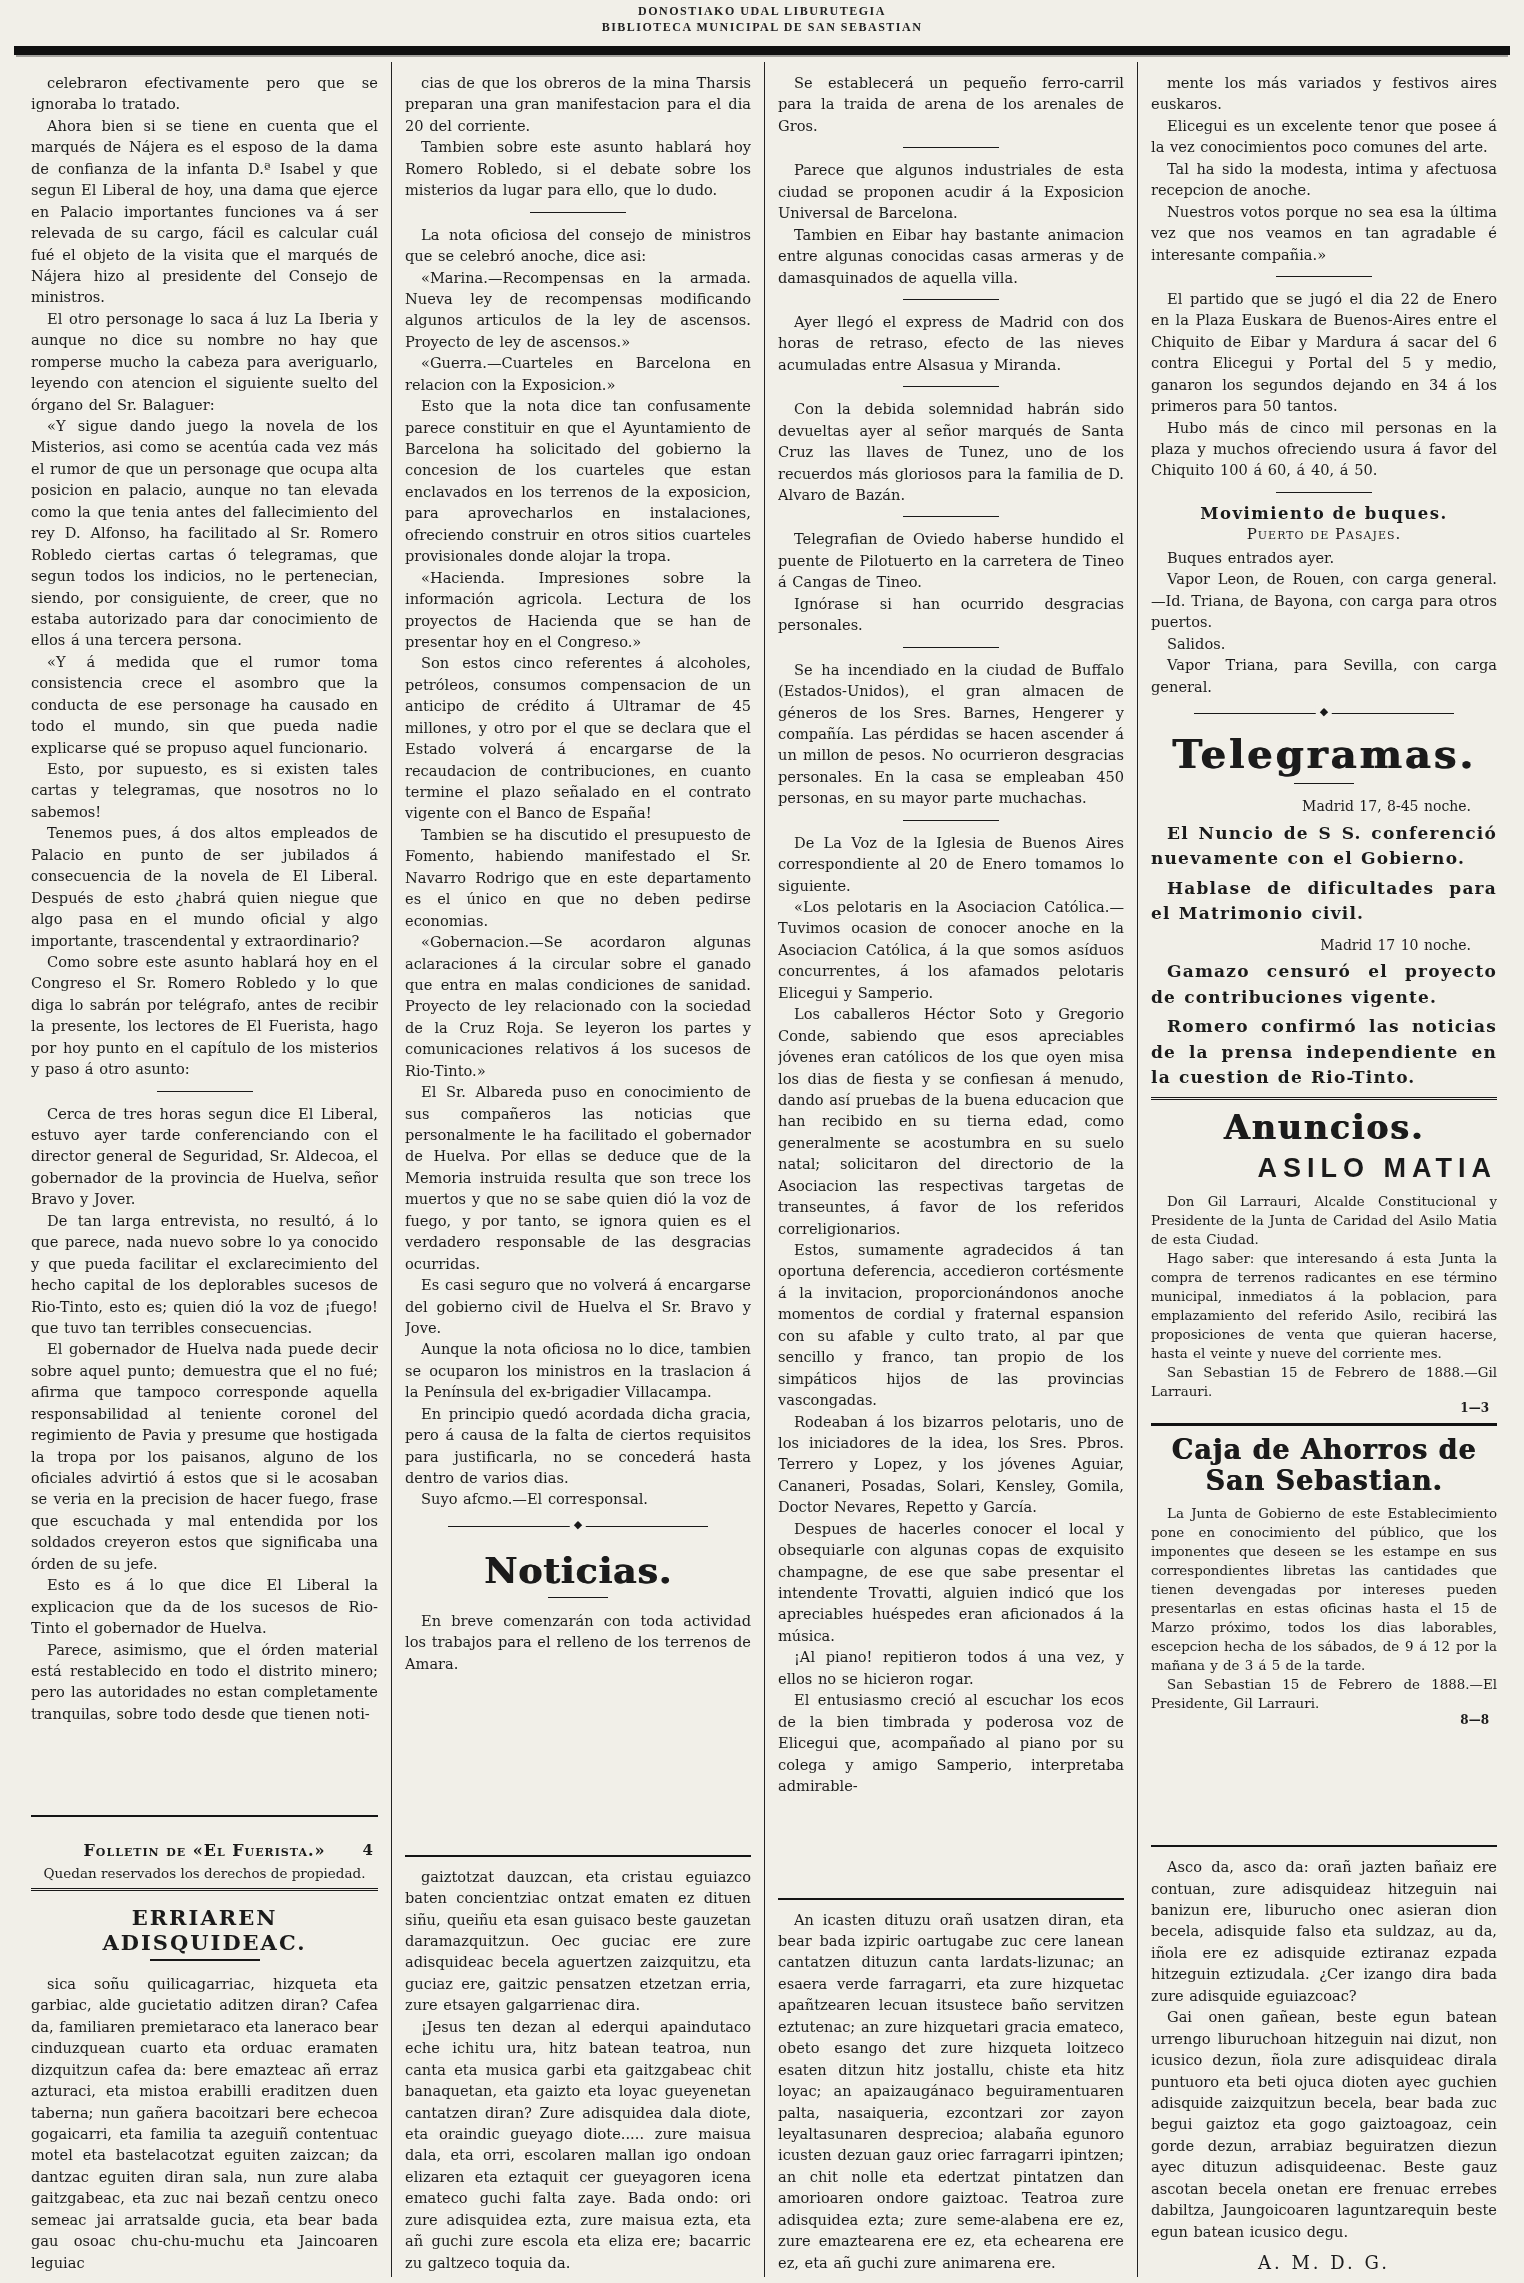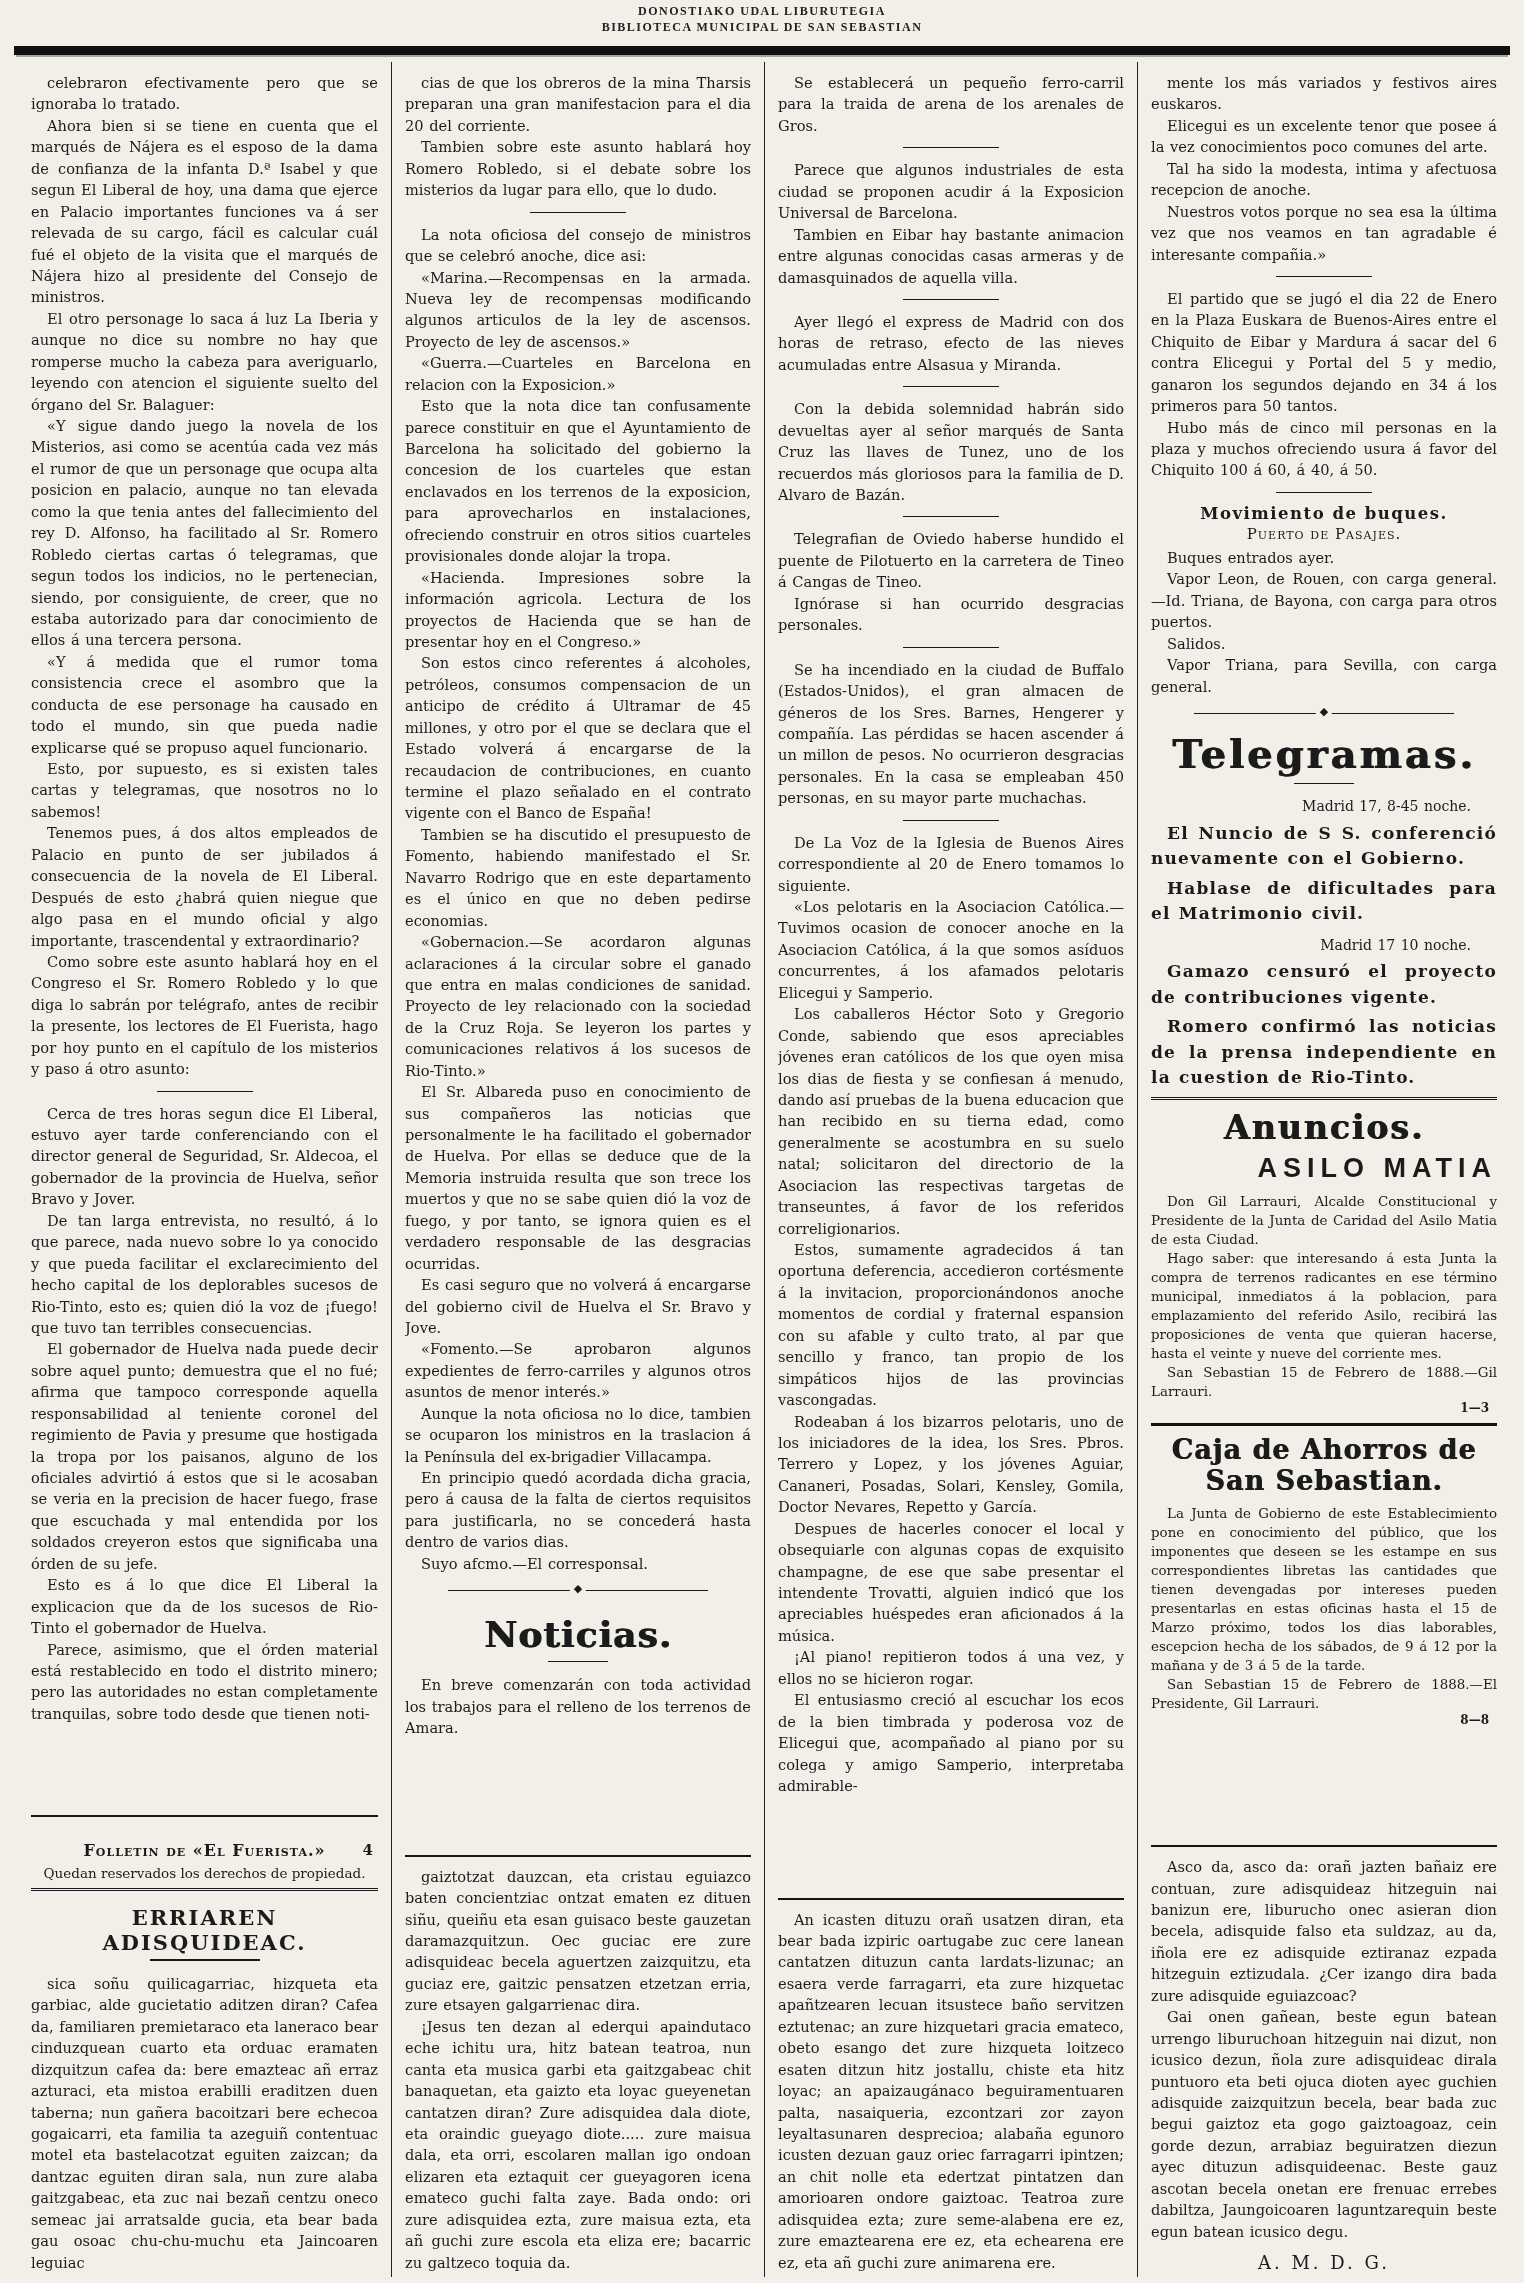--- a/index.html
+++ b/index.html
@@ -109,21 +109,20 @@
           <p class="para">La nota oficiosa del consejo de ministros que se celebró anoche, dice asi:</p>
           <p class="para">«Marina.—Recompensas en la armada. Nueva ley de recompensas modificando algunos articulos de la ley de ascensos. Proyecto de ley de ascensos.»</p>
           <p class="para">«Guerra.—Cuarteles en Barcelona en relacion con la Exposicion.»</p>
           <p class="para">Esto que la nota dice tan confusamente parece constituir en que el Ayuntamiento de Barcelona ha solicitado del gobierno la concesion de los cuarteles que estan enclavados en los terrenos de la exposicion, para aprovecharlos en instalaciones, ofreciendo construir en otros sitios cuarteles provisionales donde alojar la tropa.</p>
           <p class="para">«Hacienda. Impresiones sobre la información agricola. Lectura de los proyectos de Hacienda que se han de presentar hoy en el Congreso.»</p>
           <p class="para">Son estos cinco referentes á alcoholes, petróleos, consumos compensacion de un anticipo de crédito á Ultramar de 45 millones, y otro por el que se declara que el Estado volverá á encargarse de la recaudacion de contribuciones, en cuanto termine el plazo señalado en el contrato vigente con el Banco de España!</p>
           <p class="para">Tambien se ha discutido el presupuesto de Fomento, habiendo manifestado el Sr. Navarro Rodrigo que en este departamento es el único en que no deben pedirse economias.</p>
           <p class="para">«Gobernacion.—Se acordaron algunas aclaraciones á la circular sobre el ganado que entra en malas condiciones de sanidad. Proyecto de ley relacionado con la sociedad de la Cruz Roja. Se leyeron los partes y comunicaciones relativos á los sucesos de Rio-Tinto.»</p>
           <p class="para">El Sr. Albareda puso en conocimiento de sus compañeros las noticias que personalmente le ha facilitado el gobernador de Huelva. Por ellas se deduce que de la Memoria instruida resulta que son trece los muertos y que no se sabe quien dió la voz de fuego, y por tanto, se ignora quien es el verdadero responsable de las desgracias ocurridas.</p>
           <p class="para">Es casi seguro que no volverá á encargarse del gobierno civil de Huelva el Sr. Bravo y Jove.</p>
-          <p class="para">«Fomento.—Se aprobaron algunos expedientes de ferro-carriles y algunos otros asuntos de menor interés.»</p>
           <p class="para">Aunque la nota oficiosa no lo dice, tambien se ocuparon los ministros en la traslacion á la Península del ex-brigadier Villacampa.</p>
           <p class="para">En principio quedó acordada dicha gracia, pero á causa de la falta de ciertos requisitos para justificarla, no se concederá hasta dentro de varios dias.</p>
           <p class="para">Suyo afcmo.—El corresponsal.</p>
           <div class="rule-fancy"></div>
         </div>
       <div>
         <div class="h-gothic">Noticias.</div>
         <div class="h-orn"></div>
         <div>
             <p class="para">En breve comenzarán con toda actividad los trabajos para el relleno de los terrenos de Amara.</p>

